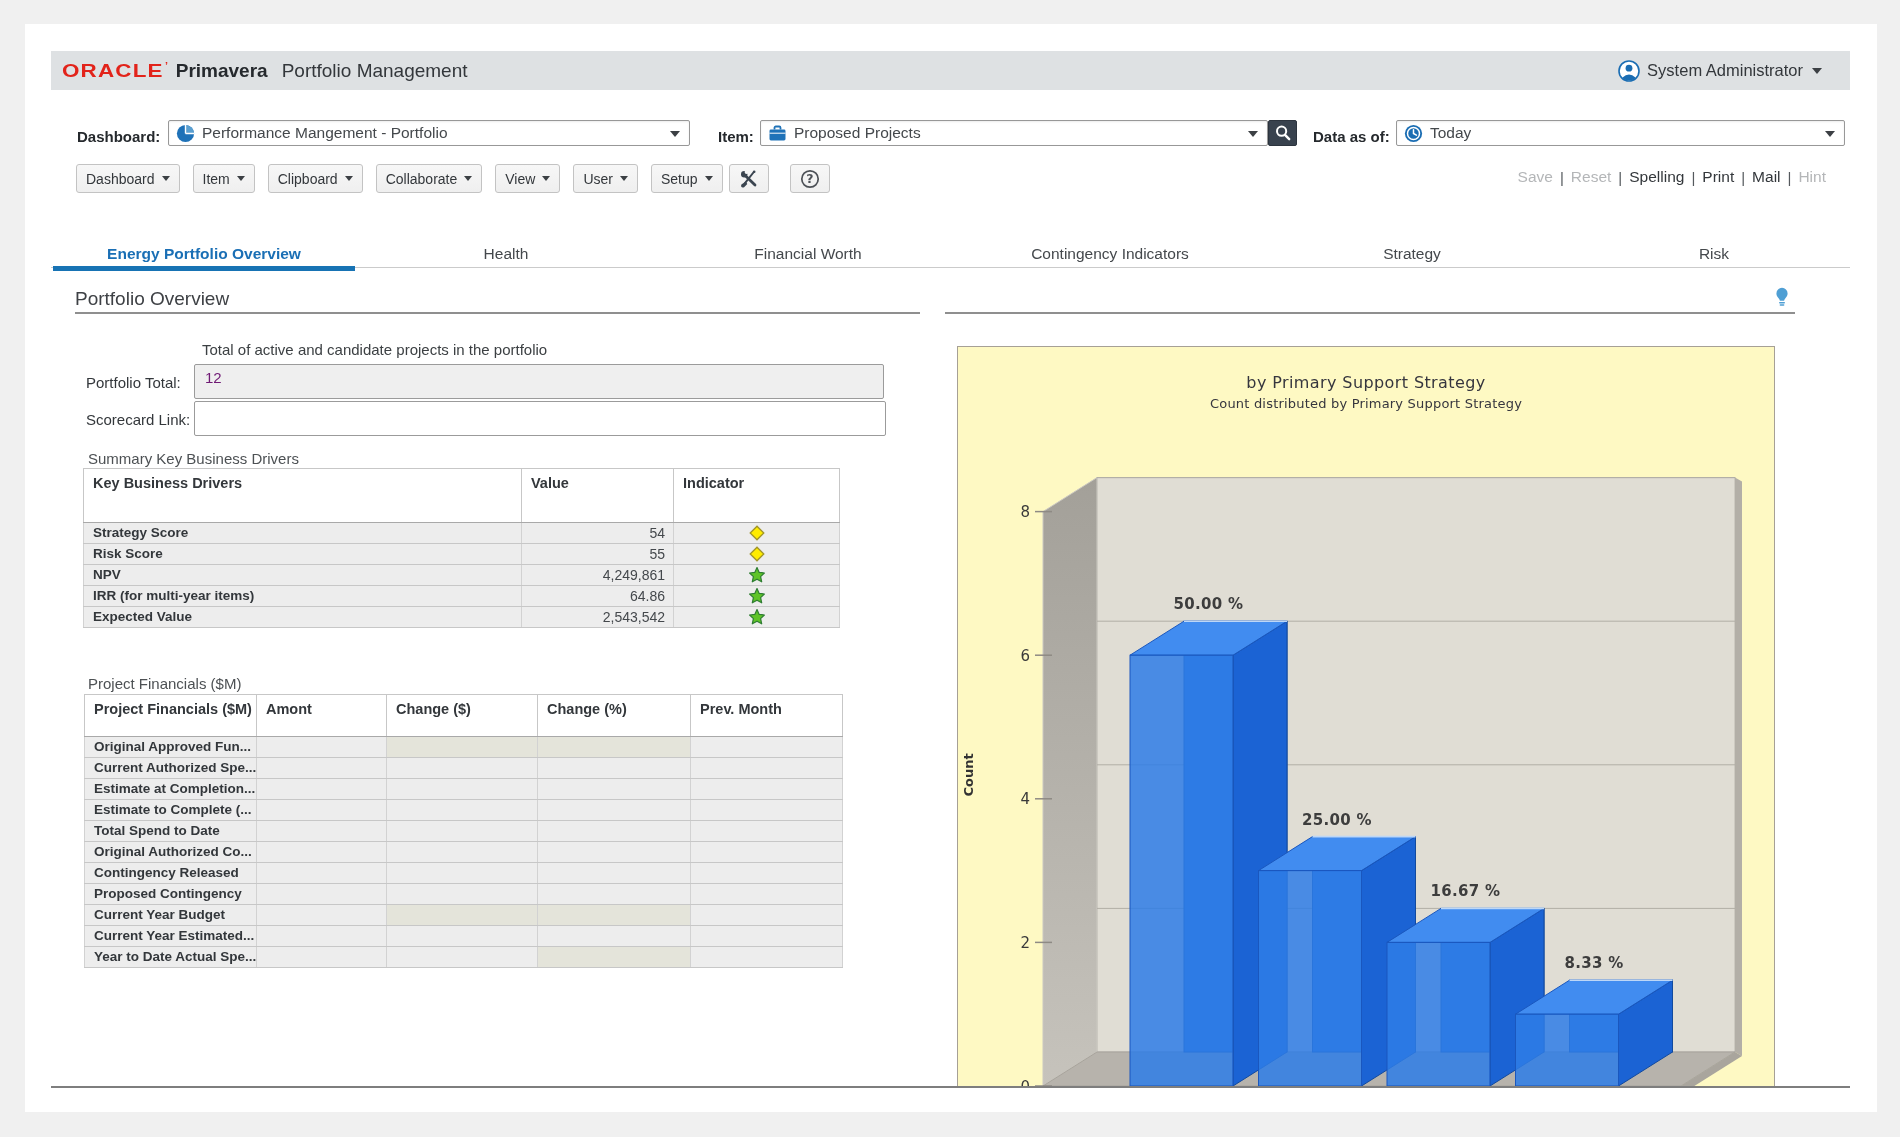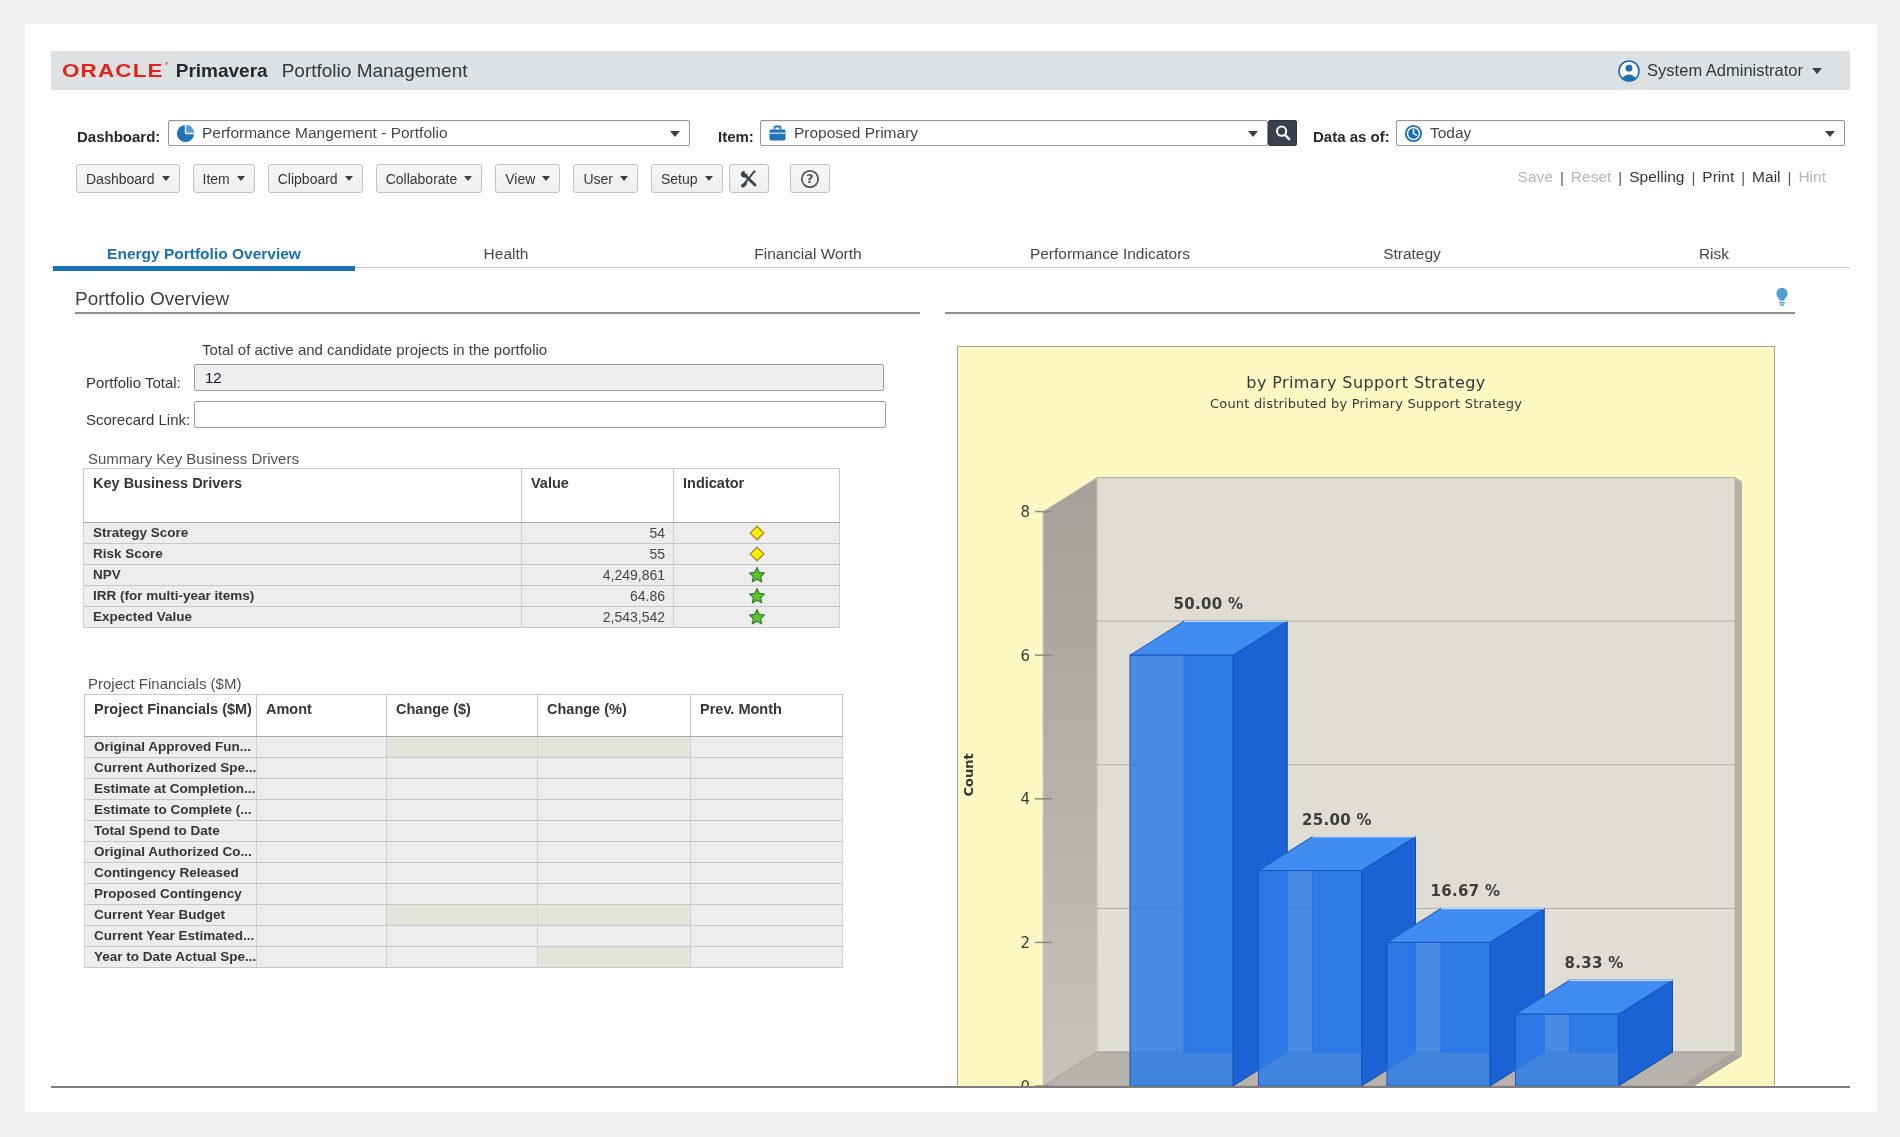--- a/index.html
+++ b/index.html
@@ -47,21 +47,21 @@
   .tab-underline { position:absolute; left:28px; top:242px; width:302px; height:5px; background:#1773b4; }
 
   
   .page-title { position:absolute; left:50px; top:264px; font-size:19px; color:#3e4145; }
   .rule { position:absolute; height:2px; background:#8f8f8f; }
   .rule-left { left:50px; top:288px; width:845px; }
   .rule-right { left:920px; top:288px; width:850px; }
   .bulb { position:absolute; left:1750px; top:263px; width:14px; height:21px; }
   .helper-text { position:absolute; left:177px; top:317px; font-size:15px; color:#3c4043; }
   .fld-label { position:absolute; left:61px; font-size:15px; color:#33373b; line-height:27px; }
-  .fld { position:absolute; left:169px; height:27px; border:1px solid #9b9b9b; border-radius:2px; font-size:15px; color:#0f172a; line-height:25px; padding:0 10px; background:#fff; }
+  .fld { position:absolute; left:169px; height:35px; border:1px solid #9b9b9b; border-radius:2px; font-size:15px; color:#701a75; line-height:25px; padding:0 10px; background:#fff; }
   .fld.readonly { background:#efefef; }
   .sec-label { position:absolute; left:63px; font-size:15px; color:#4d5154; }
 
   table.grid { position:absolute; border-collapse:collapse; table-layout:fixed; background:#ededed; }
   table.grid, table.grid td, table.grid th { border:1px solid #c7c7c7; }
   table.grid { border-color:#9e9e9e; }
   table.grid th { background:#fff; font-size:14.5px; font-weight:700; color:#33373b; text-align:left; vertical-align:top; padding:6px 0 0 9px; border-bottom:1px solid #a9a9a9; white-space:nowrap; overflow:hidden; }
   table.grid td { font-size:14px; color:#3a3e42; padding:0 8px; height:21px; line-height:20px; white-space:nowrap; overflow:hidden; border-color:#c7c7c7 #d2d2d2; }
   table.grid td.lbl { font-weight:700; padding-left:9px; color:#33373b; font-size:13.5px; }
   table.grid td.num { text-align:right; color:#44484c; }
@@ -116,21 +116,21 @@
     <span class="caret"></span>
   </div>
 
   <span class="sel-label" style="left:693px;">Item:</span>
   <div class="dropdown" style="left:735px; width:508px;">
     <span class="icon"><svg width="19" height="19" viewBox="0 0 19 19">
           <rect x="1.5" y="5.5" width="16" height="11" rx="1.4" fill="#1f72b8"></rect>
           <path d="M6.5 5.5 V3.8 a1.3 1.3 0 0 1 1.3-1.3 h3.4 a1.3 1.3 0 0 1 1.3 1.3 V5.5" fill="none" stroke="#1f72b8" stroke-width="1.8"></path>
           <line x1="1.5" y1="9.2" x2="17.5" y2="9.2" stroke="#ffffff" stroke-width="1"></line>
         </svg></span>
-    <span class="val">Proposed Primary</span>
+    <span class="val">Proposed Projects</span>
     <span class="caret"></span>
   </div>
   <div class="search-btn" style="left:1243px;">
     <span class="icon" style="width:18px;height:18px;display:inline-flex;">
         <svg width="18" height="18" viewBox="0 0 18 18">
           <circle cx="7.6" cy="7.2" r="4.6" fill="none" stroke="#fff" stroke-width="2"></circle>
           <line x1="11" y1="10.8" x2="15.2" y2="15.2" stroke="#fff" stroke-width="2.4" stroke-linecap="round"></line>
         </svg>
       </span>
   </div>
@@ -223,21 +223,21 @@
     </div>
 
   <div class="tabs">
 
       <div class="tab active"><span>Energy Portfolio Overview</span></div>
 
       <div class="tab"><span>Health</span></div>
 
       <div class="tab"><span>Financial Worth</span></div>
 
-      <div class="tab"><span>Performance Indicators</span></div>
+      <div class="tab"><span>Contingency Indicators</span></div>
 
       <div class="tab"><span>Strategy</span></div>
 
       <div class="tab"><span>Risk</span></div>
     </div>
   <div class="tabs-baseline"></div>
   <div class="tab-underline"></div>
 
   <div class="page-title">Portfolio Overview</div>
   <div class="rule rule-left"></div>

